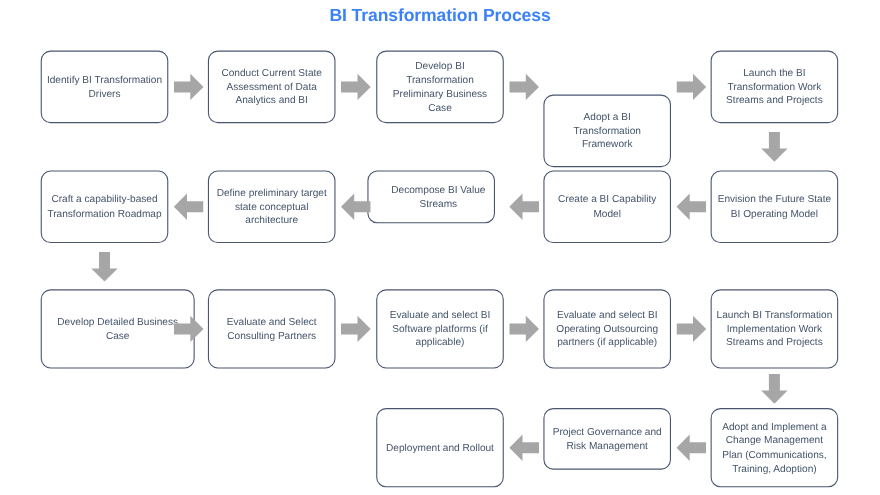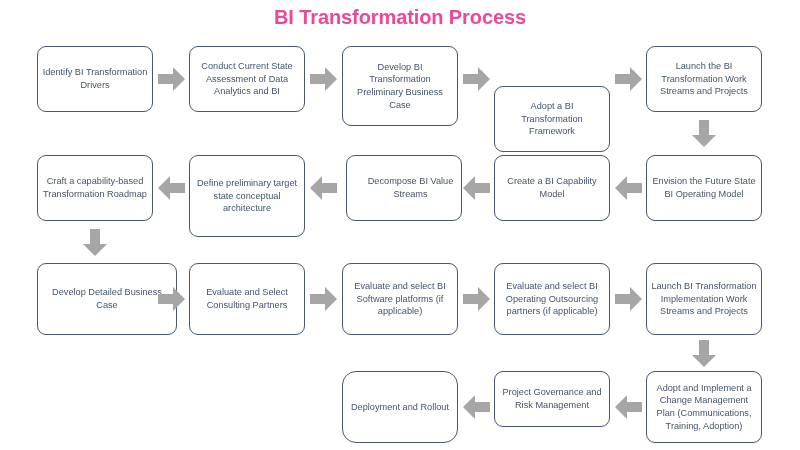--- a/index.html
+++ b/index.html
@@ -18,23 +18,23 @@
     position: relative;
     width: 800px;
     height: 450px;
   }
   .title {
     position: absolute;
     left: 0;
     top: 6px;
     width: 800px;
     text-align: center;
-    font-size: 20px;
+    font-size: 16px;
     font-weight: bold;
-    color: #ec4899;
+    color: #3b82f6;
     letter-spacing: -0.1px;
   }
   .node {
     position: absolute;
     box-sizing: border-box;
     border: 1.1px solid #4A5670;
     border-radius: 9px;
     background: #ffffff;
     display: flex;
     align-items: center;
@@ -61,36 +61,36 @@
 
 <div id="canvas">
   <div class="title">BI Transformation Process</div>
   <div id="nodes-layer">
       <div class="node" style="left: 37px; top: 46px; width: 116px; height: 66px;">
         <span>Identify BI Transformation Drivers</span>
       </div>
       <div class="node" style="left: 189px; top: 46px; width: 116px; height: 66px;">
         <span>Conduct Current State Assessment of Data Analytics and BI</span>
       </div>
-      <div class="node" style="left: 342px; top: 46px; width: 116px; height: 80px;">
+      <div class="node" style="left: 342px; top: 46px; width: 116px; height: 66px;">
         <span>Develop BI Transformation Preliminary Business Case</span>
       </div>
       <div class="node" style="left: 494px; top: 46px; width: 116px; height: 66px; margin-top: 40px;">
         <span>Adopt a BI Transformation Framework</span>
       </div>
       <div class="node" style="left: 646px; top: 46px; width: 116px; height: 66px;">
         <span>Launch the BI Transformation Work Streams and Projects</span>
       </div>
       <div class="node" style="left: 37px; top: 155px; width: 116px; height: 66px;">
         <span>Craft a capability-based Transformation Roadmap</span>
       </div>
-      <div class="node" style="left: 189px; top: 155px; width: 116px; height: 82px; justify-content: flex-end;">
+      <div class="node" style="left: 189px; top: 155px; width: 116px; height: 66px; justify-content: flex-end;">
         <span>Define preliminary target state conceptual architecture</span>
       </div>
-      <div class="node" style="left: 346px; top: 155px; width: 116px; height: 66px; padding-left: 17px;">
+      <div class="node" style="left: 334px; top: 155px; width: 116px; height: 48px; padding-left: 17px;">
         <span>Decompose BI Value Streams</span>
       </div>
       <div class="node" style="left: 494px; top: 155px; width: 116px; height: 66px;">
         <span>Create a BI Capability Model</span>
       </div>
       <div class="node" style="left: 646px; top: 155px; width: 116px; height: 66px;">
         <span>Envision the Future State BI Operating Model</span>
       </div>
       <div class="node" style="left: 37px; top: 263px; width: 140px; height: 72px; justify-content: flex-end;">
         <span>Develop Detailed Business Case</span>
@@ -100,21 +100,21 @@
       </div>
       <div class="node" style="left: 342px; top: 263px; width: 116px; height: 72px;">
         <span>Evaluate and select BI Software platforms (if applicable)</span>
       </div>
       <div class="node" style="left: 494px; top: 263px; width: 116px; height: 72px;">
         <span>Evaluate and select BI Operating Outsourcing partners (if applicable)</span>
       </div>
       <div class="node" style="left: 646px; top: 263px; width: 116px; height: 72px;">
         <span>Launch BI Transformation Implementation Work Streams and Projects</span>
       </div>
-      <div class="node" style="left: 342px; top: 371px; width: 116px; height: 72px; border-radius: 14px;">
+      <div class="node" style="left: 342px; top: 371px; width: 116px; height: 72px;">
         <span>Deployment and Rollout</span>
       </div>
       <div class="node" style="left: 494px; top: 371px; width: 116px; height: 56px;">
         <span>Project Governance and Risk Management</span>
       </div>
       <div class="node" style="left: 646px; top: 371px; width: 116px; height: 72px;">
         <span>Adopt and Implement a Change Management Plan (Communications, Training, Adoption)</span>
       </div>
     </div>
   <div id="arrows-layer">

